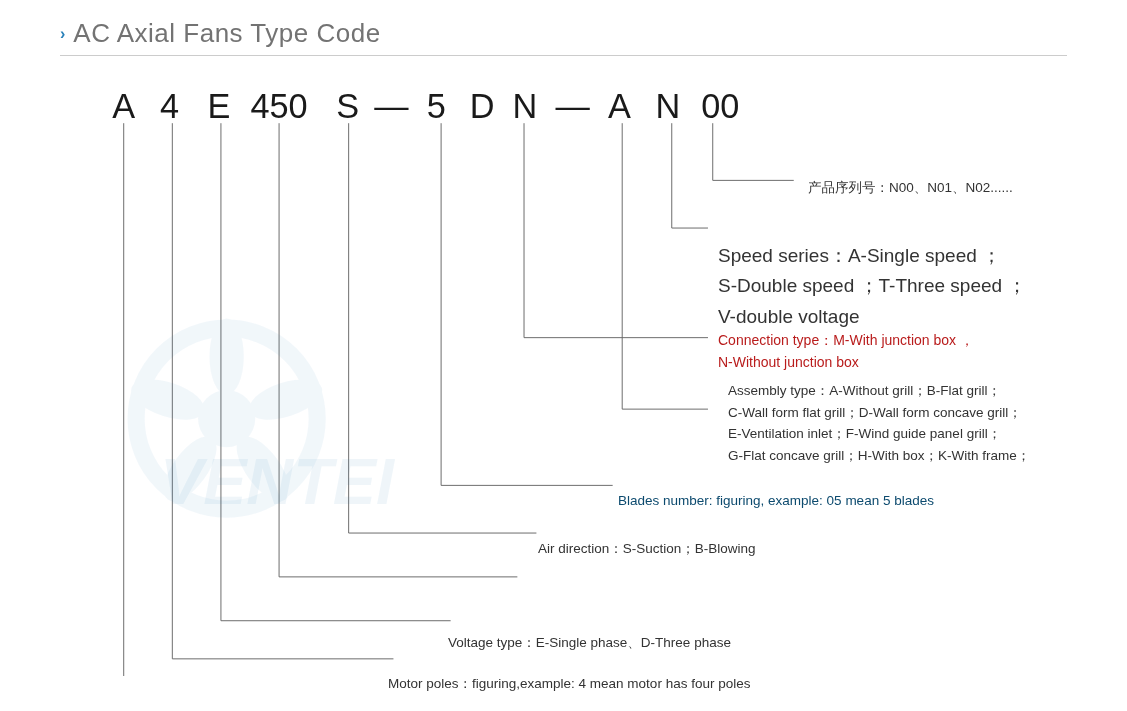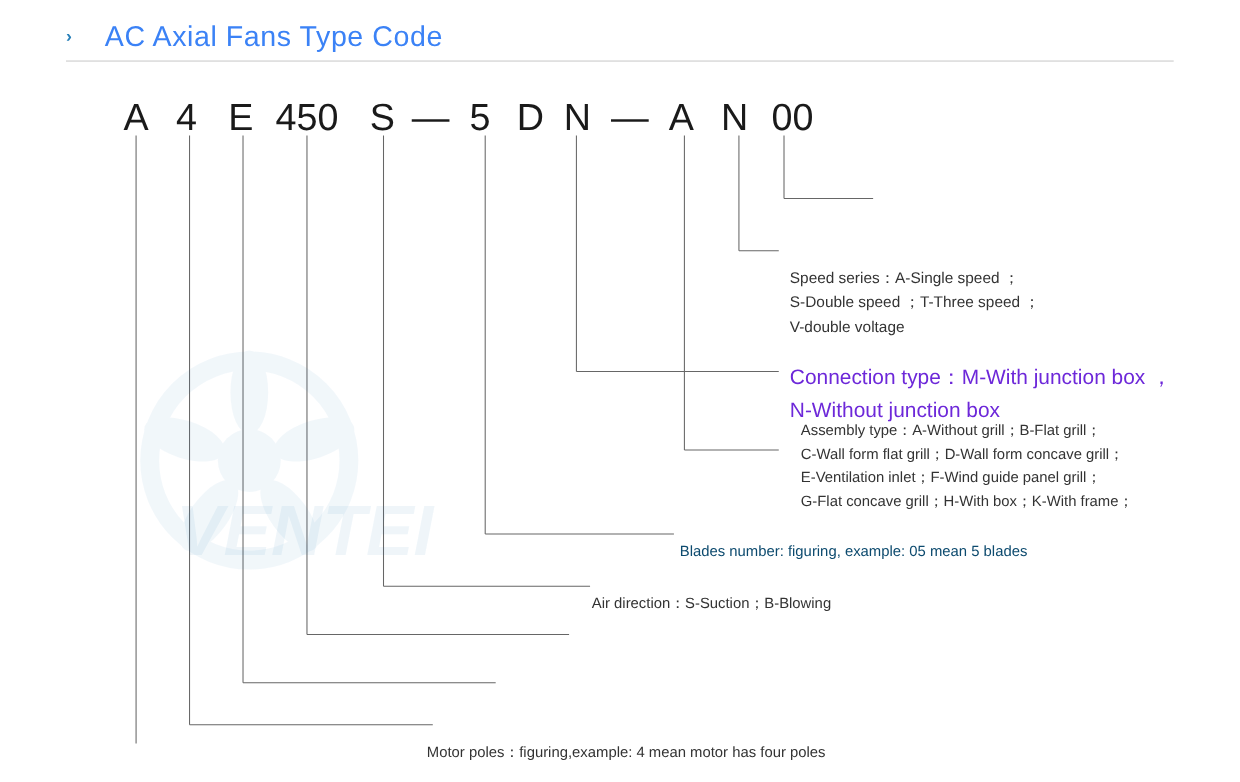--- a/index.html
+++ b/index.html
@@ -28,23 +28,22 @@
     }
     .chevron-icon {
       color: #2980b9;
       font-size: 16px;
       margin-right: 8px;
       font-weight: bold;
     }
     .page-title {
       font-size: 26px;
       font-weight: 500;
-      color: #3b82f6;
+      color: #737373;
       letter-spacing: 0.5px;
-      margin-left: 22px;
     }
     .header-divider {
       border: none;
       border-top: 1.5px solid #ccc;
       margin-bottom: 10px;
     }
 
     
     .diagram-container {
       position: relative;
@@ -153,47 +152,53 @@
 
         <ellipse cx="0" cy="-65" rx="18" ry="40" fill="#2980b9" transform="rotate(216)"></ellipse>
 
         <ellipse cx="0" cy="-65" rx="18" ry="40" fill="#2980b9" transform="rotate(288)"></ellipse>
       </g>
 
       <text x="80" y="460" font-size="68" font-weight="900" font-style="italic" fill="#2980b9" opacity="0.07" font-family="Arial">VENTEI</text>
 
     </svg>
 
-
-    <div class="annotation" style="top:175px; left:658px; font-size:14px; color:#333; line-height:1.6;">
+    <div class="annotation" style="top:112px; left:748px; font-size:13.5px; color:#333;">
+      <span>产品序列号：N00、N01、N02......</span>
+    </div>
+
+    <div class="annotation" style="top:175px; left:658px; font-size:19px; color:#333; line-height:1.6;">
       <span style="white-space:pre-line;">Speed series：A-Single speed ；
 S-Double speed ；T-Three speed ；
 V-double voltage</span>
     </div>
 
-    <div class="annotation" style="top:263px; left:658px; font-size:19px; color:#6d28d9; line-height:1.6;">
+    <div class="annotation" style="top:263px; left:658px; font-size:14px; color:#b91c1c; line-height:1.6;">
       <span style="white-space:pre-line;">Connection type：M-With junction box ，
 N-Without junction box</span>
     </div>
 
     <div class="annotation" style="top:314px; left:658px; font-size:13.5px; color:#333; line-height:1.6;margin-left:10px;">
       <span style="white-space:pre-line;">Assembly type：A-Without grill；B-Flat grill；
 C-Wall form flat grill；D-Wall form concave grill；
 E-Ventilation inlet；F-Wind guide panel grill；
 G-Flat concave grill；H-With box；K-With frame；</span>
     </div>
 
     <div class="annotation" style="top:425px; left:558px; font-size:13.5px; color:#0c4a6e;">
       <span>Blades number: figuring, example: 05 mean 5 blades</span>
     </div>
 
     <div class="annotation" style="top:473px; left:478px; font-size:13.5px; color:#333;text-align:center;">
       <span>Air direction：S-Suction；B-Blowing</span>
     </div>
 
 
+    <div class="annotation" style="top:567px; left:388px; font-size:13.5px; color:#333;">
+      <span>Voltage type：E-Single phase、D-Three phase</span>
+    </div>
 
     <div class="annotation" style="top:608px; left:328px; font-size:13.5px; color:#333;">
       <span>Motor poles：figuring,example: 4 mean motor has four poles</span>
     </div>
 
   </div>
 </div>
 
 </body></html>

